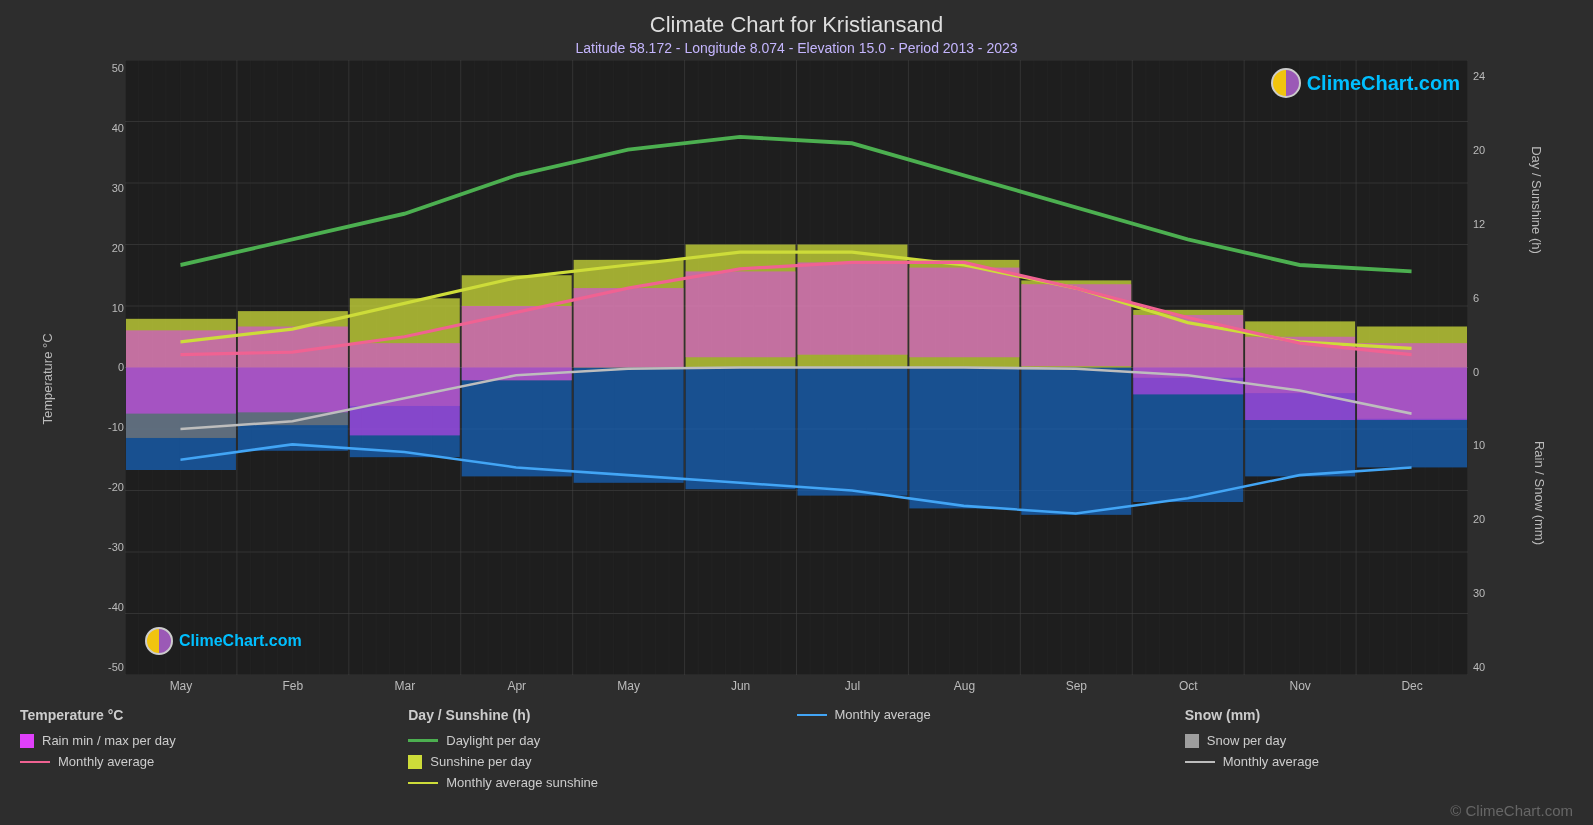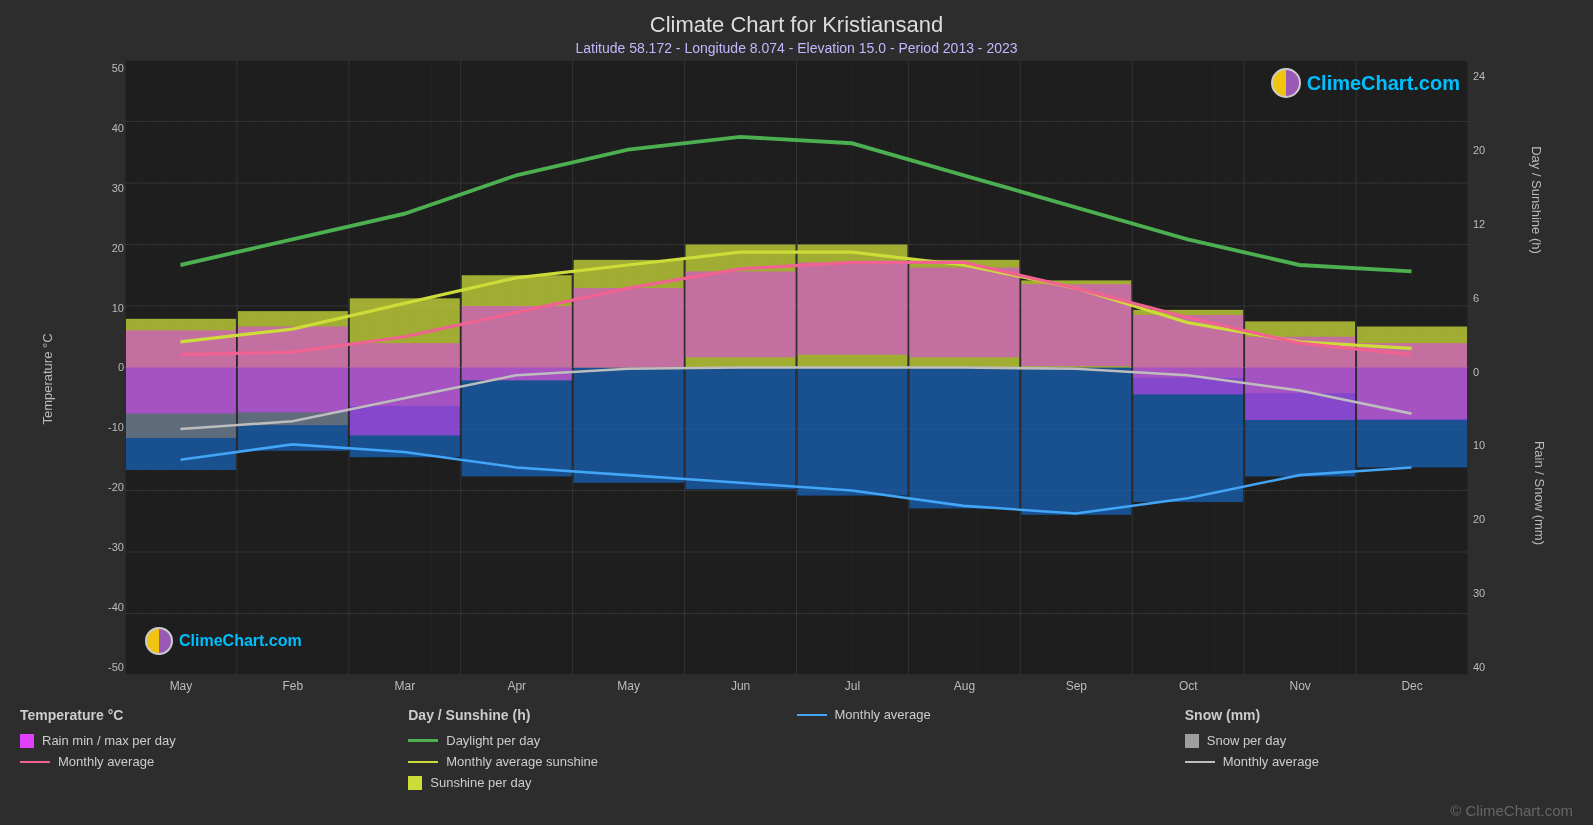--- a/index.html
+++ b/index.html
@@ -464,27 +464,27 @@
       </div>
     </div>
 
     <div class="legend-group">
       <div class="legend-group-title">Day / Sunshine (h)</div>
       <div class="legend-item">
         <span class="legend-line" style="background:#4caf50;"></span>
         <span>Daylight per day</span>
       </div>
       <div class="legend-item">
+        <span class="legend-bar" style="background:#cddc39;"></span>
+        <span>Sunshine per day</span>
+      </div>
+      <div class="legend-item">
         <span class="legend-line" style="background:#cddc39; height:2px;"></span>
         <span>Monthly average sunshine</span>
       </div>
-      <div class="legend-item">
-        <span class="legend-bar" style="background:#cddc39;"></span>
-        <span>Sunshine per day</span>
-      </div>
     </div>
 
     <div class="legend-group">
       <div class="legend-item">
         <span class="legend-line" style="background:#42a5f5; height:2px;"></span>
         <span>Monthly average</span>
       </div>
     </div>
 
     <div class="legend-group">

